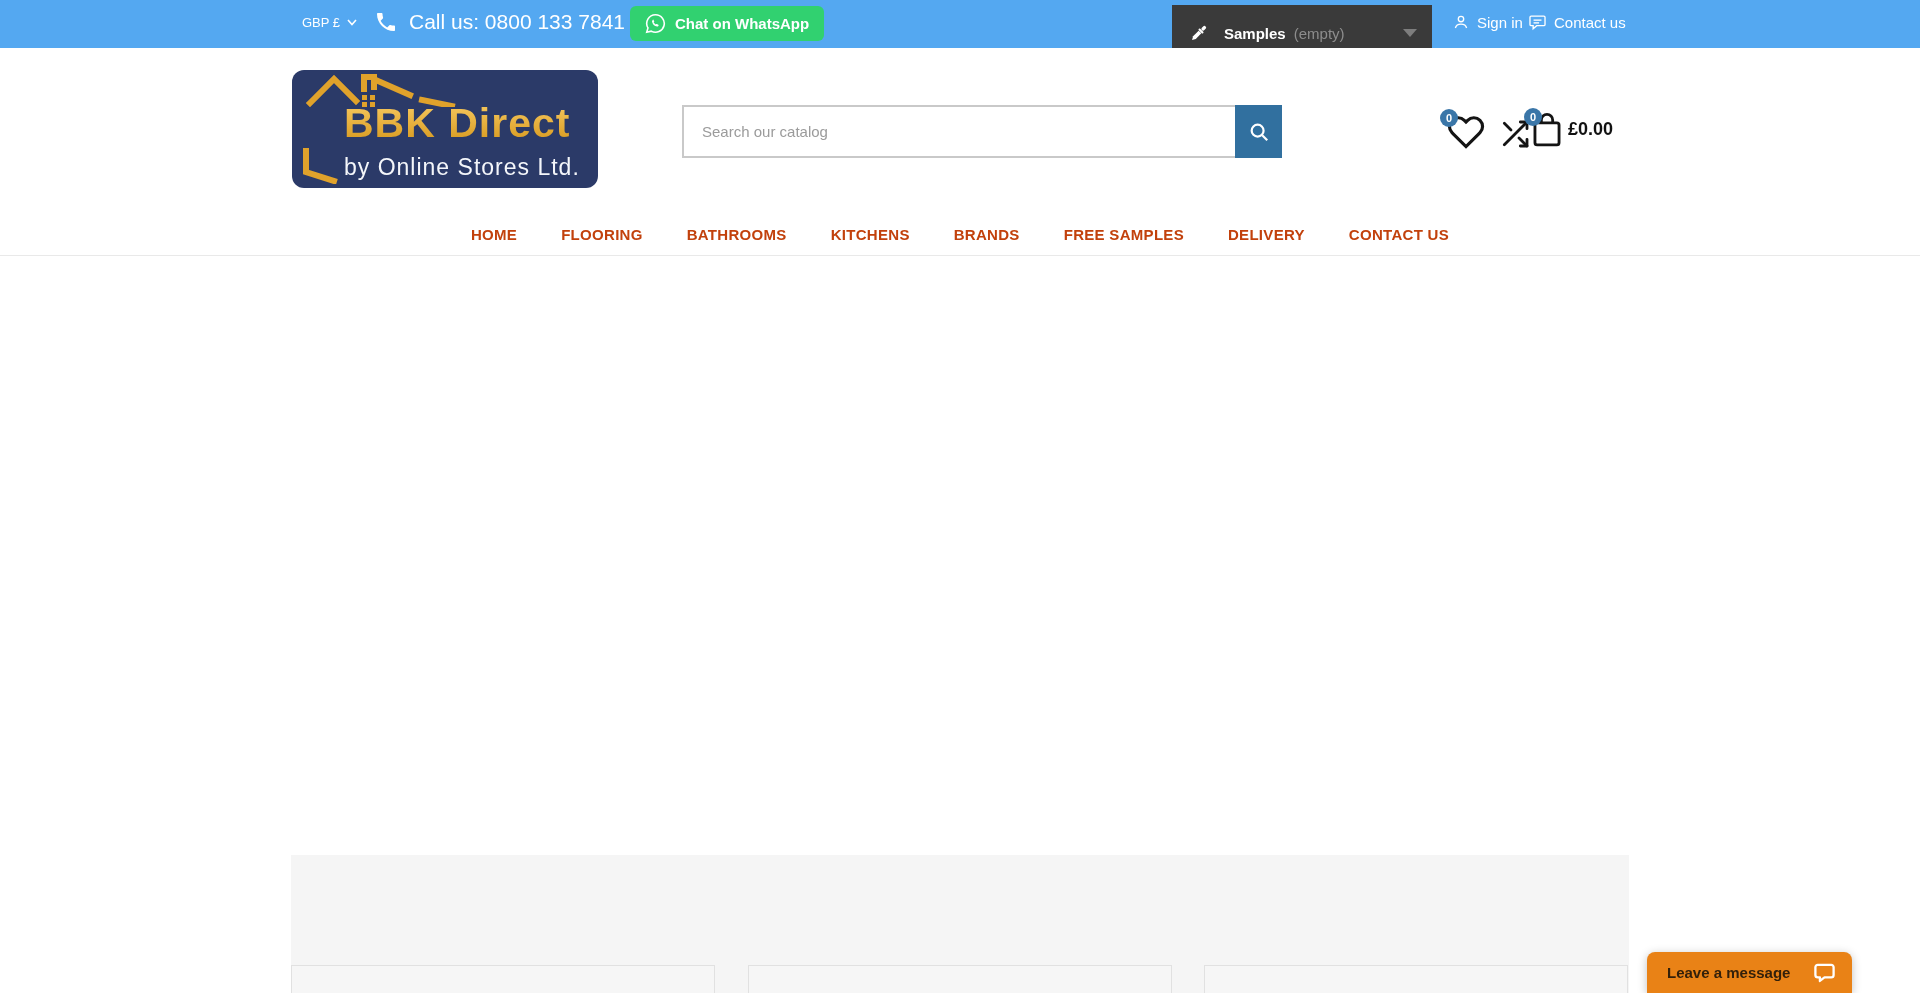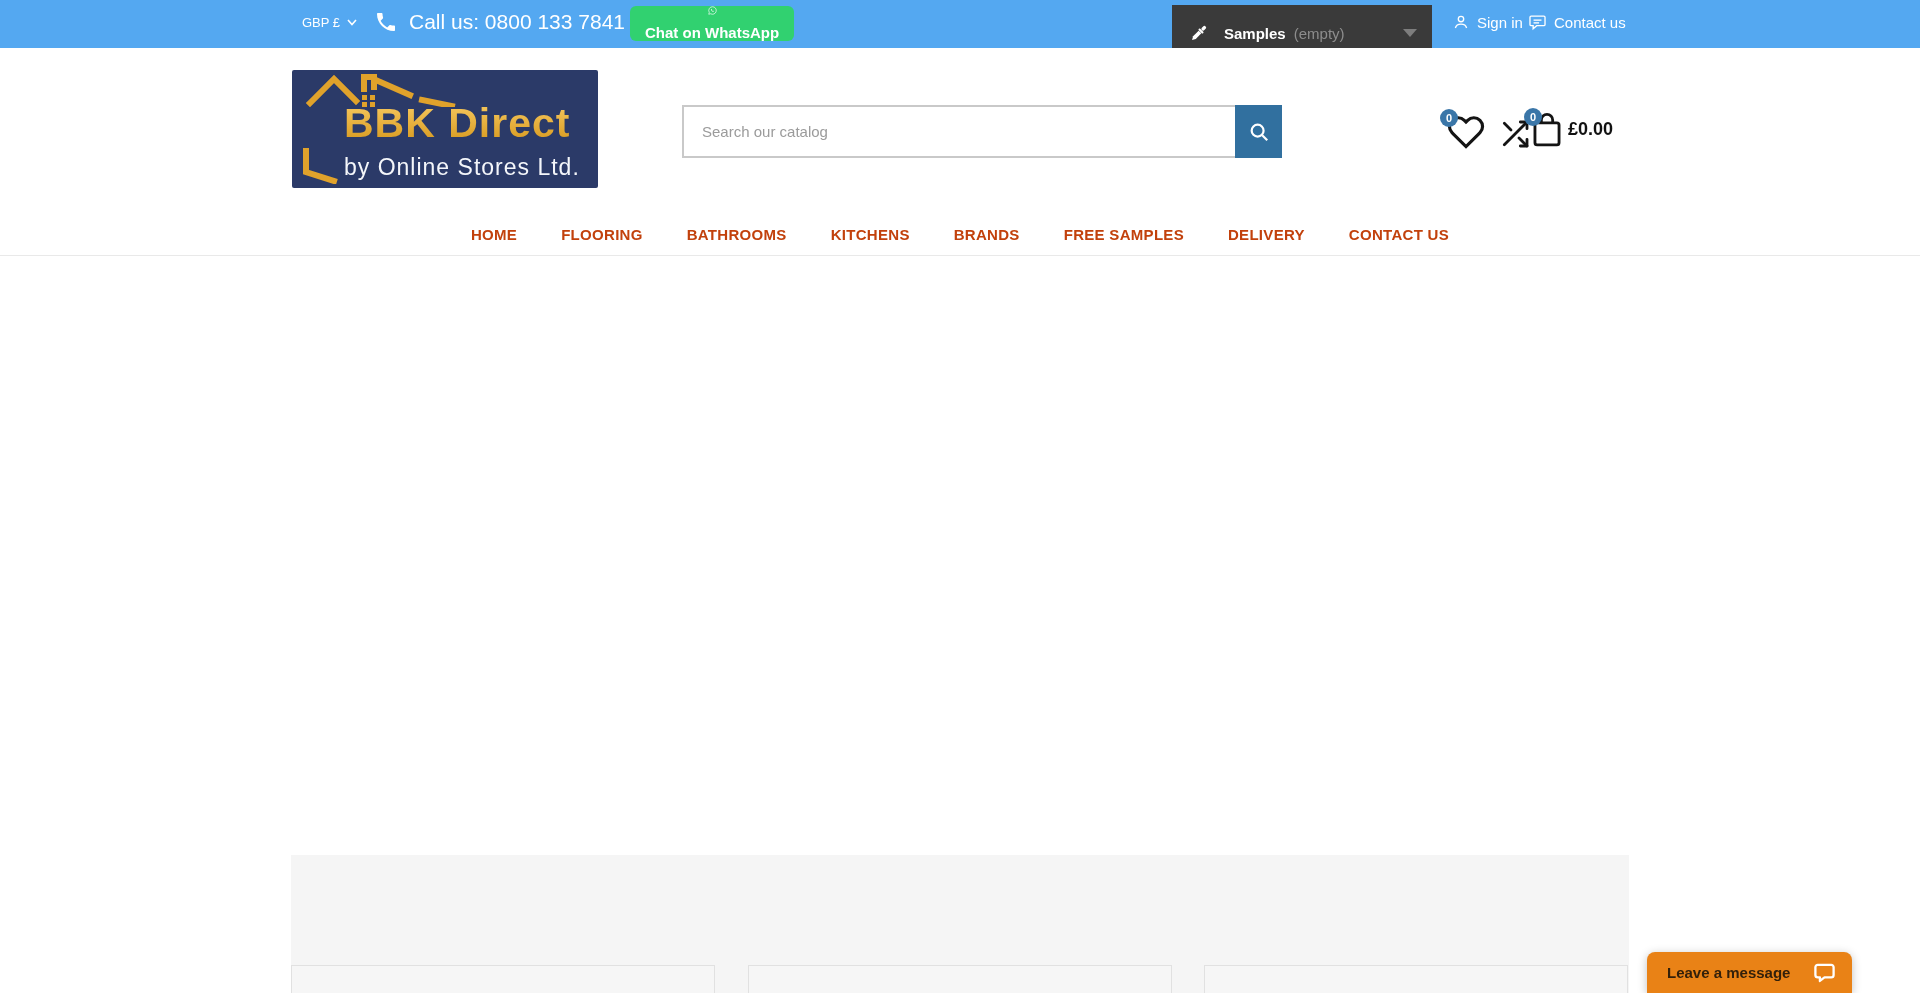--- a/index.html
+++ b/index.html
@@ -9,36 +9,36 @@
 
   
   .topbar { position:absolute; left:0; top:0; width:1920px; height:48px; background:#54a8f1; }
   .currency { position:absolute; left:302px; top:0; height:44px; display:flex; align-items:center; gap:7px;
               color:#fff; font-size:13px; cursor:pointer; }
   .caret-svg { display:inline-block; }
   .callus { position:absolute; left:374px; top:0; height:44px; display:flex; align-items:center; gap:11px;
             color:#fff; font-size:21px; font-weight:400; cursor:pointer; }
   .whatsapp { position:absolute; left:630px; top:6px; height:35px; padding:0 15px; background:#31d170;
               border-radius:6px; display:flex; align-items:center; gap:9px; color:#fff; font-size:15px;
-              font-weight:700; cursor:pointer;flex-direction:column; }
+              font-weight:700; cursor:pointer; }
   .samples { position:absolute; left:1172px; top:5px; width:260px; height:56px; background:#3a3a3a;
              display:flex; align-items:center; padding:0 15px; cursor:pointer; }
   .samples .s-label { color:#fff; font-size:15px; font-weight:700; margin-left:14px; }
   .samples .s-status { color:#8d8d8d; font-size:15px; margin-left:8px; }
   .samples .tri { margin-left:auto; width:0; height:0; border-left:7px solid transparent;
                   border-right:7px solid transparent; border-top:8px solid #7d7d7d; }
   .tb-link { position:absolute; top:0; height:44px; display:flex; align-items:center; gap:7px; color:#fff;
              font-size:15px; cursor:pointer; }
   .signin { left:1452px; }
   .contactus { left:1528px; }
 
   
   .header { position:absolute; left:0; top:48px; width:1920px; height:165px; background:#fff; }
   .logo { position:absolute; left:292px; top:22px; width:306px; height:118px; background:#2b3a68;
-          border-radius:2px; overflow:hidden; cursor:pointer; }
+          border-radius:12px; overflow:hidden; cursor:pointer; }
   .logo-roof { position:absolute; left:14px; top:3px; }
   .logo-wall { position:absolute; left:10px; top:78px; }
   .logo-title { position:absolute; left:52px; top:30px; font-size:41px; font-weight:800; letter-spacing:1px;
                 color:#e5a733; background:linear-gradient(180deg,#f2c155 20%,#d79a20 90%);
                 -webkit-background-clip:text; background-clip:text; -webkit-text-fill-color:transparent; }
   .logo-sub { position:absolute; left:52px; top:84px; font-size:23px; color:#f4f6fa; letter-spacing:1px; }
 
   .search { position:absolute; left:650px; top:57px; width:632px; height:53px; display:flex;padding-left:32px; }
   .search input { flex:1; height:53px; border:2px solid #c9c9c9; border-right:none; padding:0 18px;
                   font-size:15px; color:#333; outline:none; font-family:"Liberation Sans",sans-serif; }

